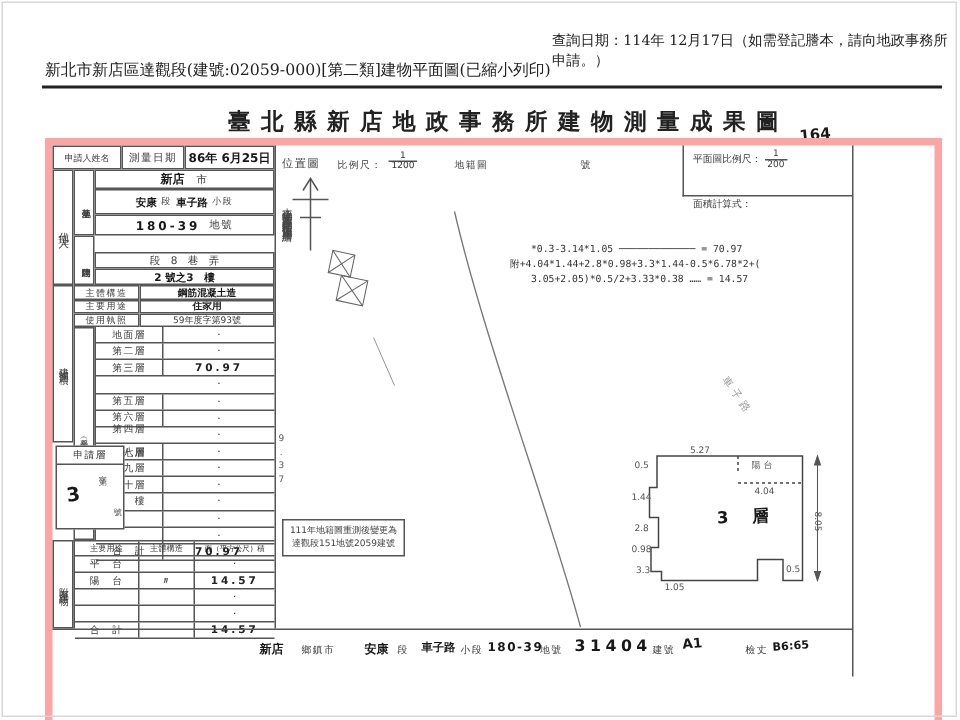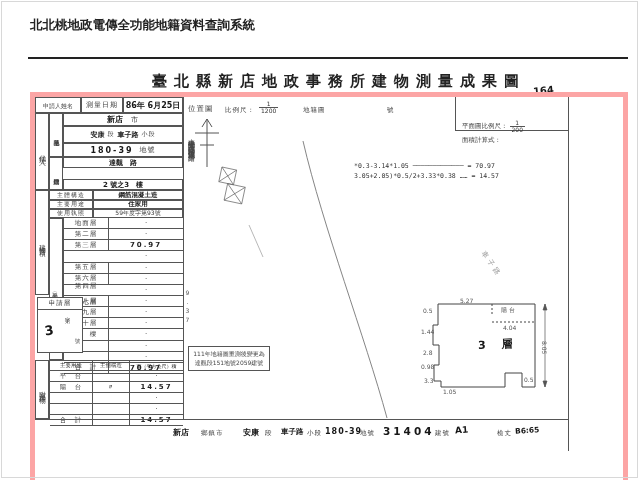--- a/index.html
+++ b/index.html
@@ -22,21 +22,22 @@
         font-size:6px;line-height:6px;margin:0 2px;}
   .frac i{font-style:normal;}
   .frac i:last-child{border-top:1px solid #555;padding:0 2px;}
   svg{display:block;}
 </style>
 </head>
 <body>
 
 <div id="page">
 
-  <div class="abs serif" style="left:30px;top:17px;font-size:12.5px;font-weight:600;color:#222;">北北桃地政電傳全功能地籍資料查詢系統</div>
+  <div class="abs serif" style="left:368px;top:21px;font-size:9.5px;color:#222;">查詢日期：114年 12月17日（如需登記謄本，請向地政事務所申請。）</div>
+  <div class="abs serif" style="left:30px;top:40px;font-size:10.5px;color:#222;">新北市新店區達觀段(建號:02059-000)[第二類]建物平面圖(已縮小列印)</div>
   <div class="abs" style="left:28px;top:57px;width:600px;border-top:2px solid #222;"></div>
 
   <div class="abs serif" style="left:152px;top:72px;font-size:15px;font-weight:600;letter-spacing:7px;color:#222;">臺北縣新店地政事務所建物測量成果圖</div>
   <div class="abs hand" style="left:533px;top:85px;font-size:10px;transform:rotate(-6deg);">164</div>
 
   <div class="abs" id="form" style="left:30px;top:92px;width:598px;height:458px;border:5px solid #fca5a5;">
 
     <div class="abs" style="left:533px;top:0;width:0;height:354px;border-left:1px solid #555;"></div>
 
     <div class="cell" style="left:0;top:0;width:46px;height:16px;font-size:6px;line-height:7px;letter-spacing:0;">申請人姓名</div>
@@ -58,21 +59,21 @@
       <span class="lbl" style="margin:0 3px;font-size:6px;">段</span>
       <span class="hand" style="font-size:7px;">車子路</span>
       <span class="lbl" style="margin-left:3px;font-size:6px;">小段</span>
     </div>
     <div class="cell" style="left:28px;top:46px;width:120px;height:14px;">
       <span class="hand" style="font-size:8px;letter-spacing:2px;">180-39</span>
       <span class="lbl" style="margin-left:6px;">地號</span>
     </div>
 
     <div class="cell vtext lbl" style="left:14px;top:60px;width:14px;height:33px;font-size:6px;letter-spacing:0;">建物門牌</div>
-    <div class="cell hand" style="left:28px;top:60px;width:120px;height:11px;font-size:7px;">達觀　路</div>
+    <div class="cell" style="left:28px;top:71px;width:120px;height:11px;font-size:7px;color:#3a3a3a;">段　8　巷　弄</div>
     <div class="cell hand" style="left:28px;top:82px;width:120px;height:11px;font-size:7px;">2 號之3　樓</div>
 
     <div class="cell lbl" style="left:14px;top:93px;width:44px;height:10px;font-size:6px;">主體構造</div>
     <div class="cell hand" style="left:58px;top:93px;width:90px;height:10px;font-size:6.5px;">鋼筋混凝土造</div>
     <div class="cell lbl" style="left:14px;top:103px;width:44px;height:9px;font-size:6px;">主要用途</div>
     <div class="cell hand" style="left:58px;top:103px;width:90px;height:9px;font-size:6.5px;">住家用</div>
     <div class="cell lbl" style="left:14px;top:112px;width:44px;height:9px;font-size:6px;">使用執照</div>
     <div class="cell" style="left:58px;top:112px;width:90px;height:9px;font-size:6px;">59年度字第93號</div>
 
     <div class="abs" style="left:28px;top:121px;width:120px;height:142px;border-left:1px solid #555;">
@@ -198,31 +199,32 @@
     <span class="abs lbl" style="left:153px;top:7px;font-size:7.5px;">位置圖</span>
     <span class="abs lbl" style="left:190px;top:9px;font-size:6.5px;">比例尺：</span>
     <span class="abs frac" style="left:222px;top:4px;">
         <i>1</i>
         <i>1200</i>
       </span>
     <span class="abs lbl" style="left:268px;top:9px;font-size:6.5px;">地籍圖</span>
     <span class="abs lbl" style="left:352px;top:9px;font-size:6.5px;">號</span>
 
     <div class="abs" style="left:420px;top:0;width:113px;height:34px;border-left:1px solid #555;border-bottom:1px solid #555;padding:3px 0 0 6px;">
-      <div style="font-size:6.5px;color:#3a3a3a;margin-top:20px;">
+      <div style="font-size:6.5px;color:#3a3a3a;">
         <span>平面圖比例尺：</span><span class="frac">
             <i>1</i>
             <i>200</i>
           </span>
       </div>
-      <div style="font-size:6.5px;color:#3a3a3a;margin-top:3px;">面積計算式：</div>
+      <div style="font-size:6.5px;color:#3a3a3a;margin-top:19px;">面積計算式：</div>
     </div>
 
     <div class="abs mono" style="left:305px;top:64px;width:230px;font-size:6.5px;line-height:10px;color:#333;">
       <div style="padding-left:14px;">*0.3-3.14*1.05 ───────────── = 70.97</div>
+      <div>附+4.04*1.44+2.8*0.98+3.3*1.44-0.5*6.78*2+(</div>
       <div style="padding-left:14px;">3.05+2.05)*0.5/2+3.33*0.38 …… = 14.57</div>
     </div>
 
     <div class="abs vtext" style="left:151px;top:36px;height:210px;font-size:7px;letter-spacing:1px;color:#444;">本建物平面圖及建物面積係依原圖謄繪</div>
     <div class="abs vtext tiny" style="left:149px;top:192px;color:#555;">9.37</div>
 
     <div class="abs" style="left:452px;top:152px;font-size:7px;color:#999;letter-spacing:3px;transform:rotate(55deg);transform-origin:left top;">車子路</div>
 
     <div class="abs" style="left:153px;top:249px;width:82px;height:25px;border:1px solid #555;text-align:center;padding-top:2px;">
       <div style="font-size:6px;color:#444;line-height:9px;">111年地籍圖重測後變更為</div>

